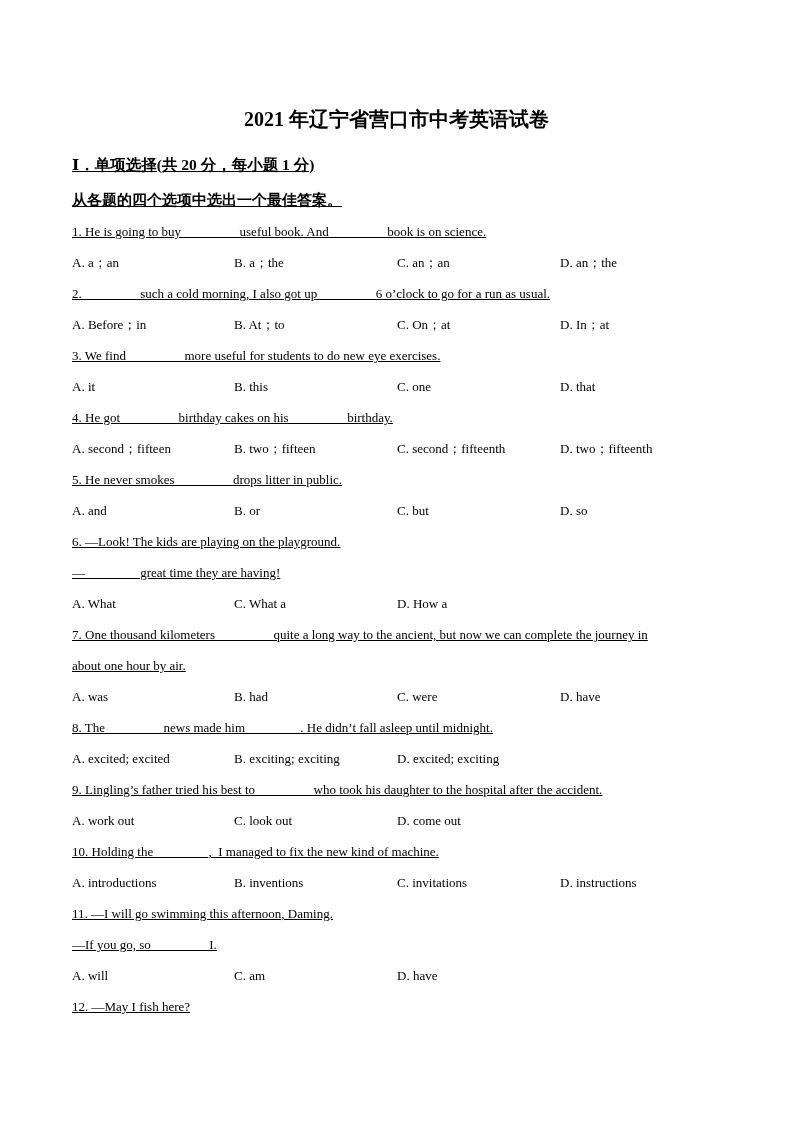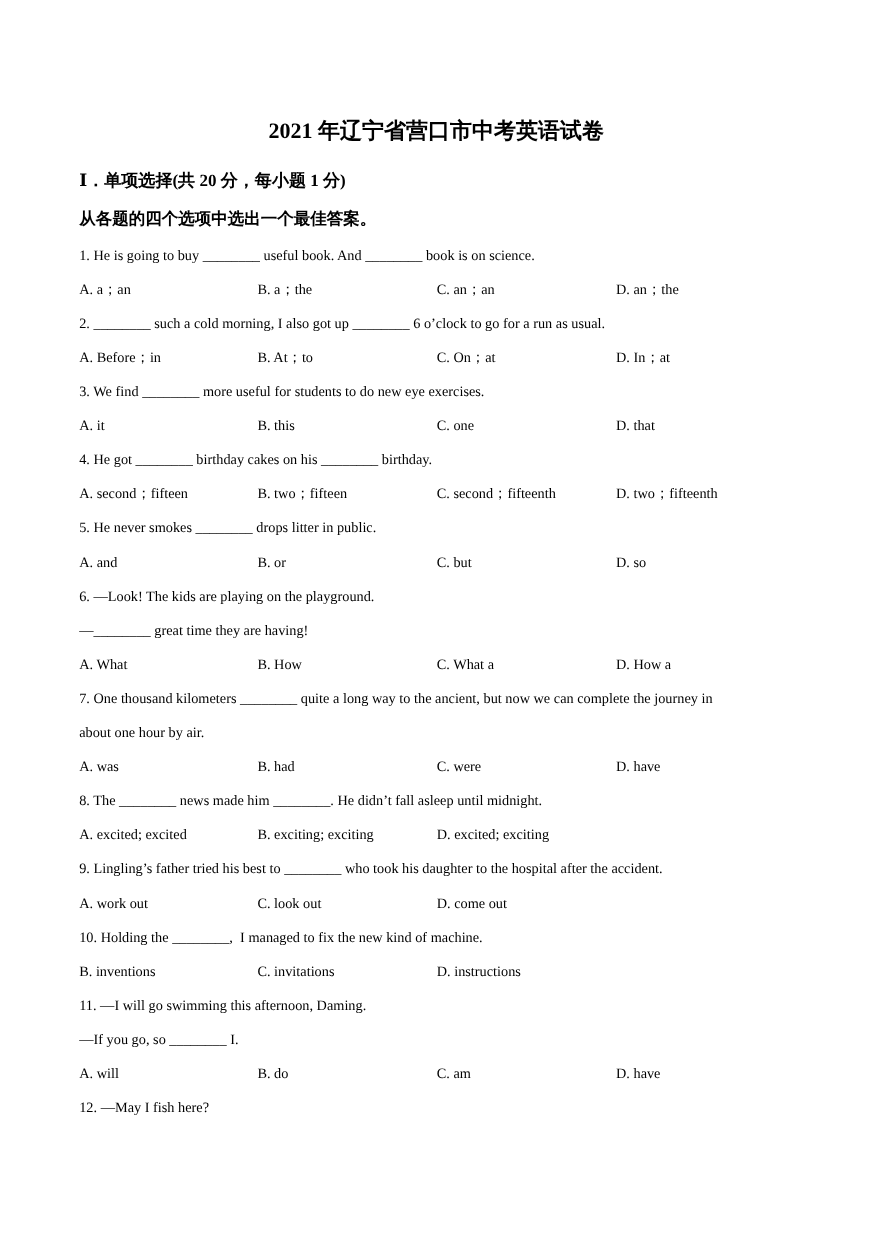--- a/index.html
+++ b/index.html
@@ -25,20 +25,21 @@
   .content {
     margin-left: 72px;
     margin-top: 17px;
     width: 650px;
   }
   .line {
     height: 31px;
     line-height: 31px;
     font-size: 13px;
     white-space: pre;
+    text-decoration: underline;
   }
   .sec {
     font-weight: bold;
     font-size: 15.5px;
   }
   .inst {
     font-weight: bold;
     font-size: 15px;
     margin-top: 5px;
   }
@@ -119,21 +120,20 @@
         <span class="opt">C. but</span>
         <span class="opt">D. so</span>
       </div>
     </div>
 
     <div>
       <div class="line">6. —Look! The kids are playing on the playground.</div>
       <div class="line">—________ great time they are having!</div>
       <div class="opts">
         <span class="opt">A. What</span>
-        <span class="opt">B. How</span>
         <span class="opt">C. What a</span>
         <span class="opt">D. How a</span>
       </div>
     </div>
 
     <div>
       <div class="line">7. One thousand kilometers ________ quite a long way to the ancient, but now we can complete the journey in</div>
       <div class="line">about one hour by air.</div>
       <div class="opts">
         <span class="opt">A. was</span>
@@ -157,32 +157,32 @@
       <div class="opts">
         <span class="opt">A. work out</span>
         <span class="opt">C. look out</span>
         <span class="opt">D. come out</span>
       </div>
     </div>
 
     <div>
       <div class="line">10. Holding the ________,  I managed to fix the new kind of machine.</div>
       <div class="opts">
+        <span class="opt">A. introductions</span>
         <span class="opt">B. inventions</span>
         <span class="opt">C. invitations</span>
         <span class="opt">D. instructions</span>
       </div>
     </div>
 
     <div>
       <div class="line">11. —I will go swimming this afternoon, Daming.</div>
       <div class="line">—If you go, so ________ I.</div>
       <div class="opts">
         <span class="opt">A. will</span>
-        <span class="opt">B. do</span>
         <span class="opt">C. am</span>
         <span class="opt">D. have</span>
       </div>
     </div>
 
     <div>
       <div class="line">12. —May I fish here?</div>
     </div>
   </div>
 

